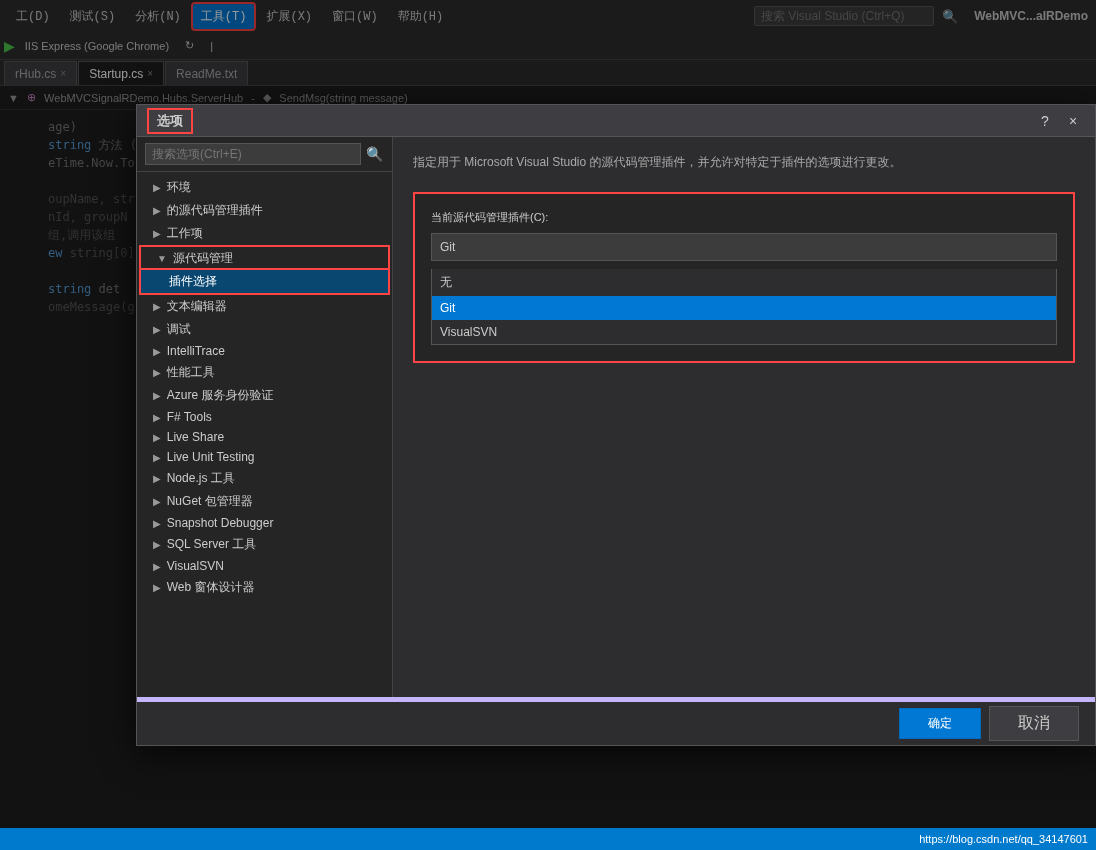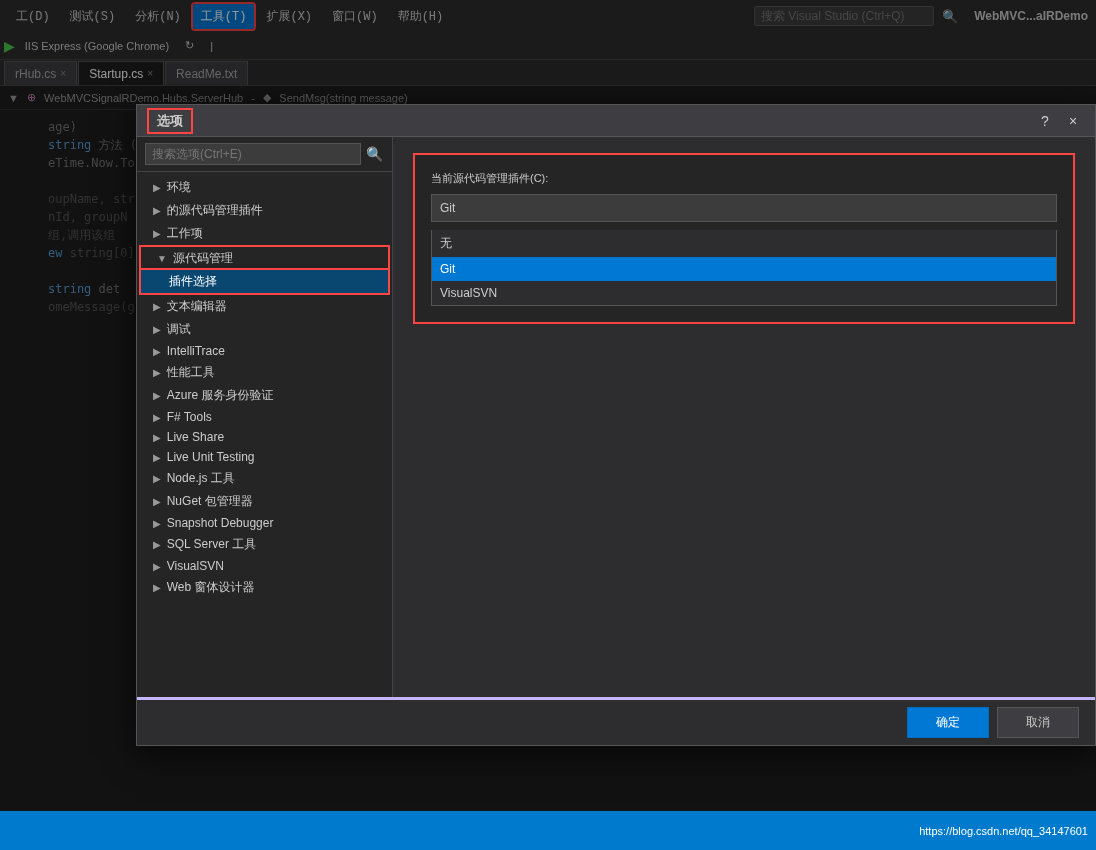--- a/index.html
+++ b/index.html
@@ -337,21 +337,21 @@
       cursor: pointer;
     }
     .dropdown-option.selected-opt {
       background: #0078d4;
       color: white;
     }
 
     
     .dialog-footer {
       height: 48px;
-      border-top: 3px solid #c4b5fd;
+      border-top: 5px solid #c4b5fd;
       display: flex;
       align-items: center;
       justify-content: flex-end;
       padding: 0 16px;
       gap: 8px;
       background: #2d2d30;
     }
     .btn-confirm {
       padding: 6px 28px;
       background: #0078d4;
@@ -359,30 +359,30 @@
       border: 1px solid #006cbf;
       cursor: pointer;
       font-size: 12px;
     }
     .btn-cancel {
       padding: 6px 28px;
       background: #3e3e42;
       color: #cccccc;
       border: 1px solid #555;
       cursor: pointer;
-      font-size: 12px;
+      font-size: 16px;
     }
 
     
     .status-bar {
       position: absolute;
       bottom: 0;
       left: 0;
       right: 0;
-      height: 39px;
+      height: 22px;
       background: #007acc;
       display: flex;
       align-items: center;
       padding: 0 8px;
       font-size: 11px;
       color: white;
       gap: 8px;
       z-index: 200;
     }
     .status-url {
@@ -552,20 +552,21 @@
             <span>VisualSVN</span>
           </div>
           <div class="tree-item">
             <span class="tree-arrow">▶</span>
             <span>Web 窗体设计器</span>
           </div>
         </div>
       </div>
 
       <div class="content-panel">
+        <div class="content-desc">指定用于 Microsoft Visual Studio 的源代码管理插件，并允许对特定于插件的选项进行更改。</div>
 
         <div class="plugin-section">
           <div class="plugin-label">当前源代码管理插件(C):</div>
           <div class="dropdown-wrapper">
             <div class="dropdown-select" style="display:flex;align-items:center;justify-content:space-between;padding:6px 8px;background:#3c3c3c;border:1px solid #555;color:#ccc;font-size:12px;cursor:pointer;">Git</div>
           </div>
 
           <div class="dropdown-list">
             <div class="dropdown-option">无</div>
             <div class="dropdown-option selected-opt">Git</div>

